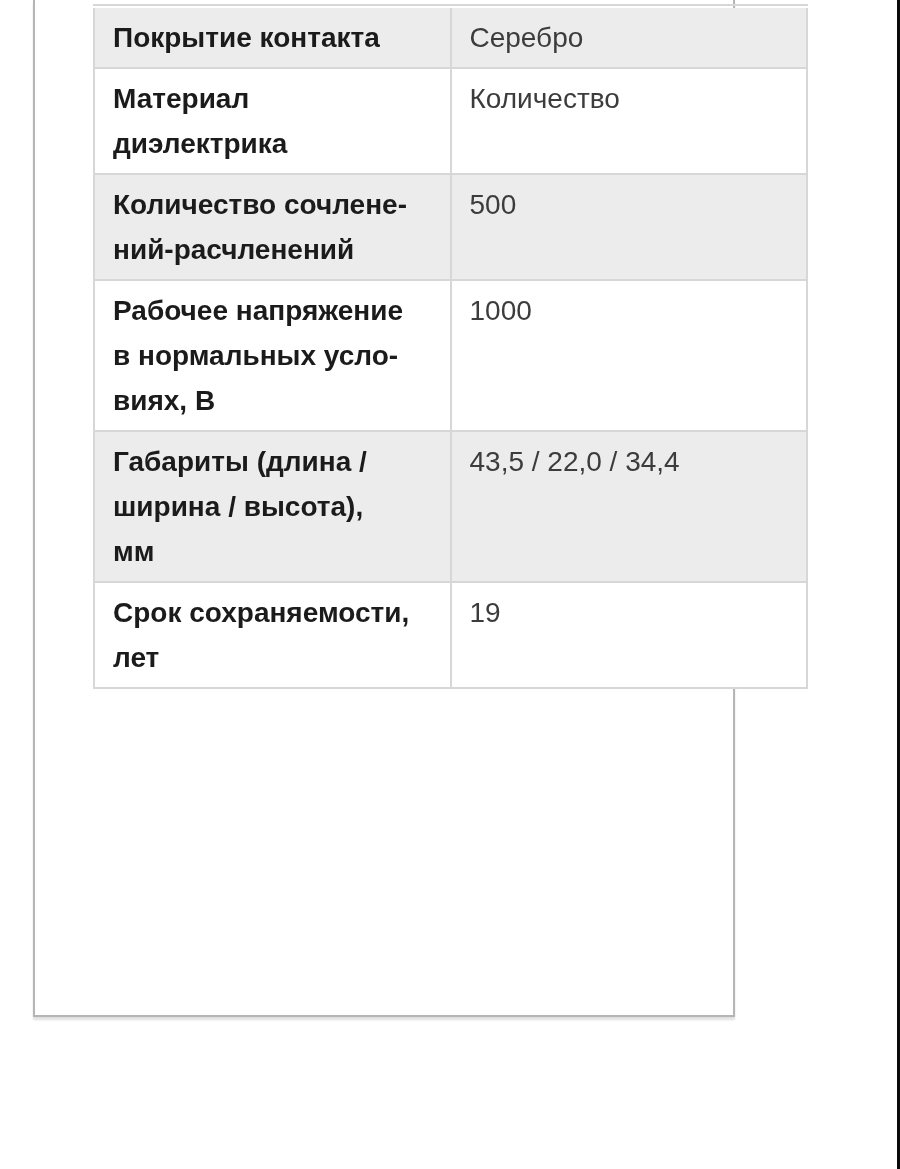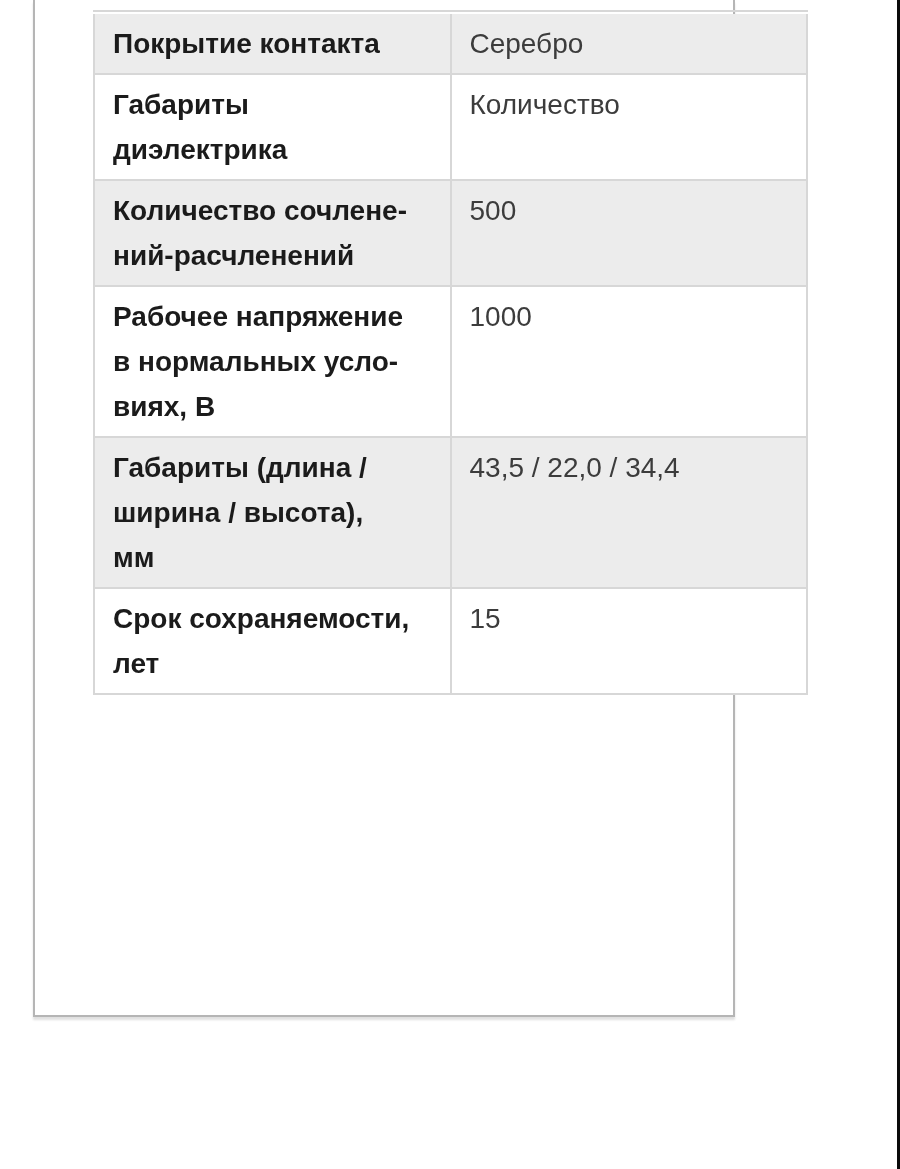--- a/index.html
+++ b/index.html
@@ -24,21 +24,21 @@
   .content-card {
     position: absolute;
     left: 33px;
     top: 0;
     width: 702px;
     height: 1017px;
     border-left: 2px solid var(--card-border);
     border-right: 2px solid var(--card-border);
     border-bottom: 2px solid var(--card-border);
     box-shadow: 0 3px 2px rgba(0,0,0,0.12);
-    padding: 10px 58px;
+    padding: 4px 58px;
     background: var(--page-bg);
   }
   .table-top-cut-sliver {
     width: 715px;
     height: 2px;
     background: var(--cell-border);
     margin-bottom: 2px;
   }
   table.spec-table {
     border-collapse: collapse;
@@ -80,21 +80,21 @@
 <div class="content-card">
   <div class="table-top-cut-sliver"></div>
   <table class="spec-table">
     <tbody>
   <tr class="spec-row">
     <td class="label-cell">Покрытие контакта</td>
     <td class="value-cell">Серебро</td>
   </tr>
 
   <tr class="spec-row">
-    <td class="label-cell">Габариты
+    <td class="label-cell">Материал
 диэлектрика</td>
     <td class="value-cell">Количество</td>
   </tr>
 
 
   <tr class="spec-row">
     <td class="label-cell">Количество сочлене-
 ний-расчленений</td>
     <td class="value-cell">500</td>
   </tr>
@@ -110,20 +110,20 @@
     <td class="label-cell">Габариты (длина /
 ширина / высота),
 мм</td>
     <td class="value-cell">43,5 / 22,0 / 34,4</td>
   </tr>
 
 
   <tr class="spec-row">
     <td class="label-cell">Срок сохраняемости,
 лет</td>
-    <td class="value-cell">15</td>
+    <td class="value-cell">19</td>
   </tr>
 
 </tbody>
   </table>
 </div>
 
 <div class="screen-edge-bar"></div>
 
 </body></html>

